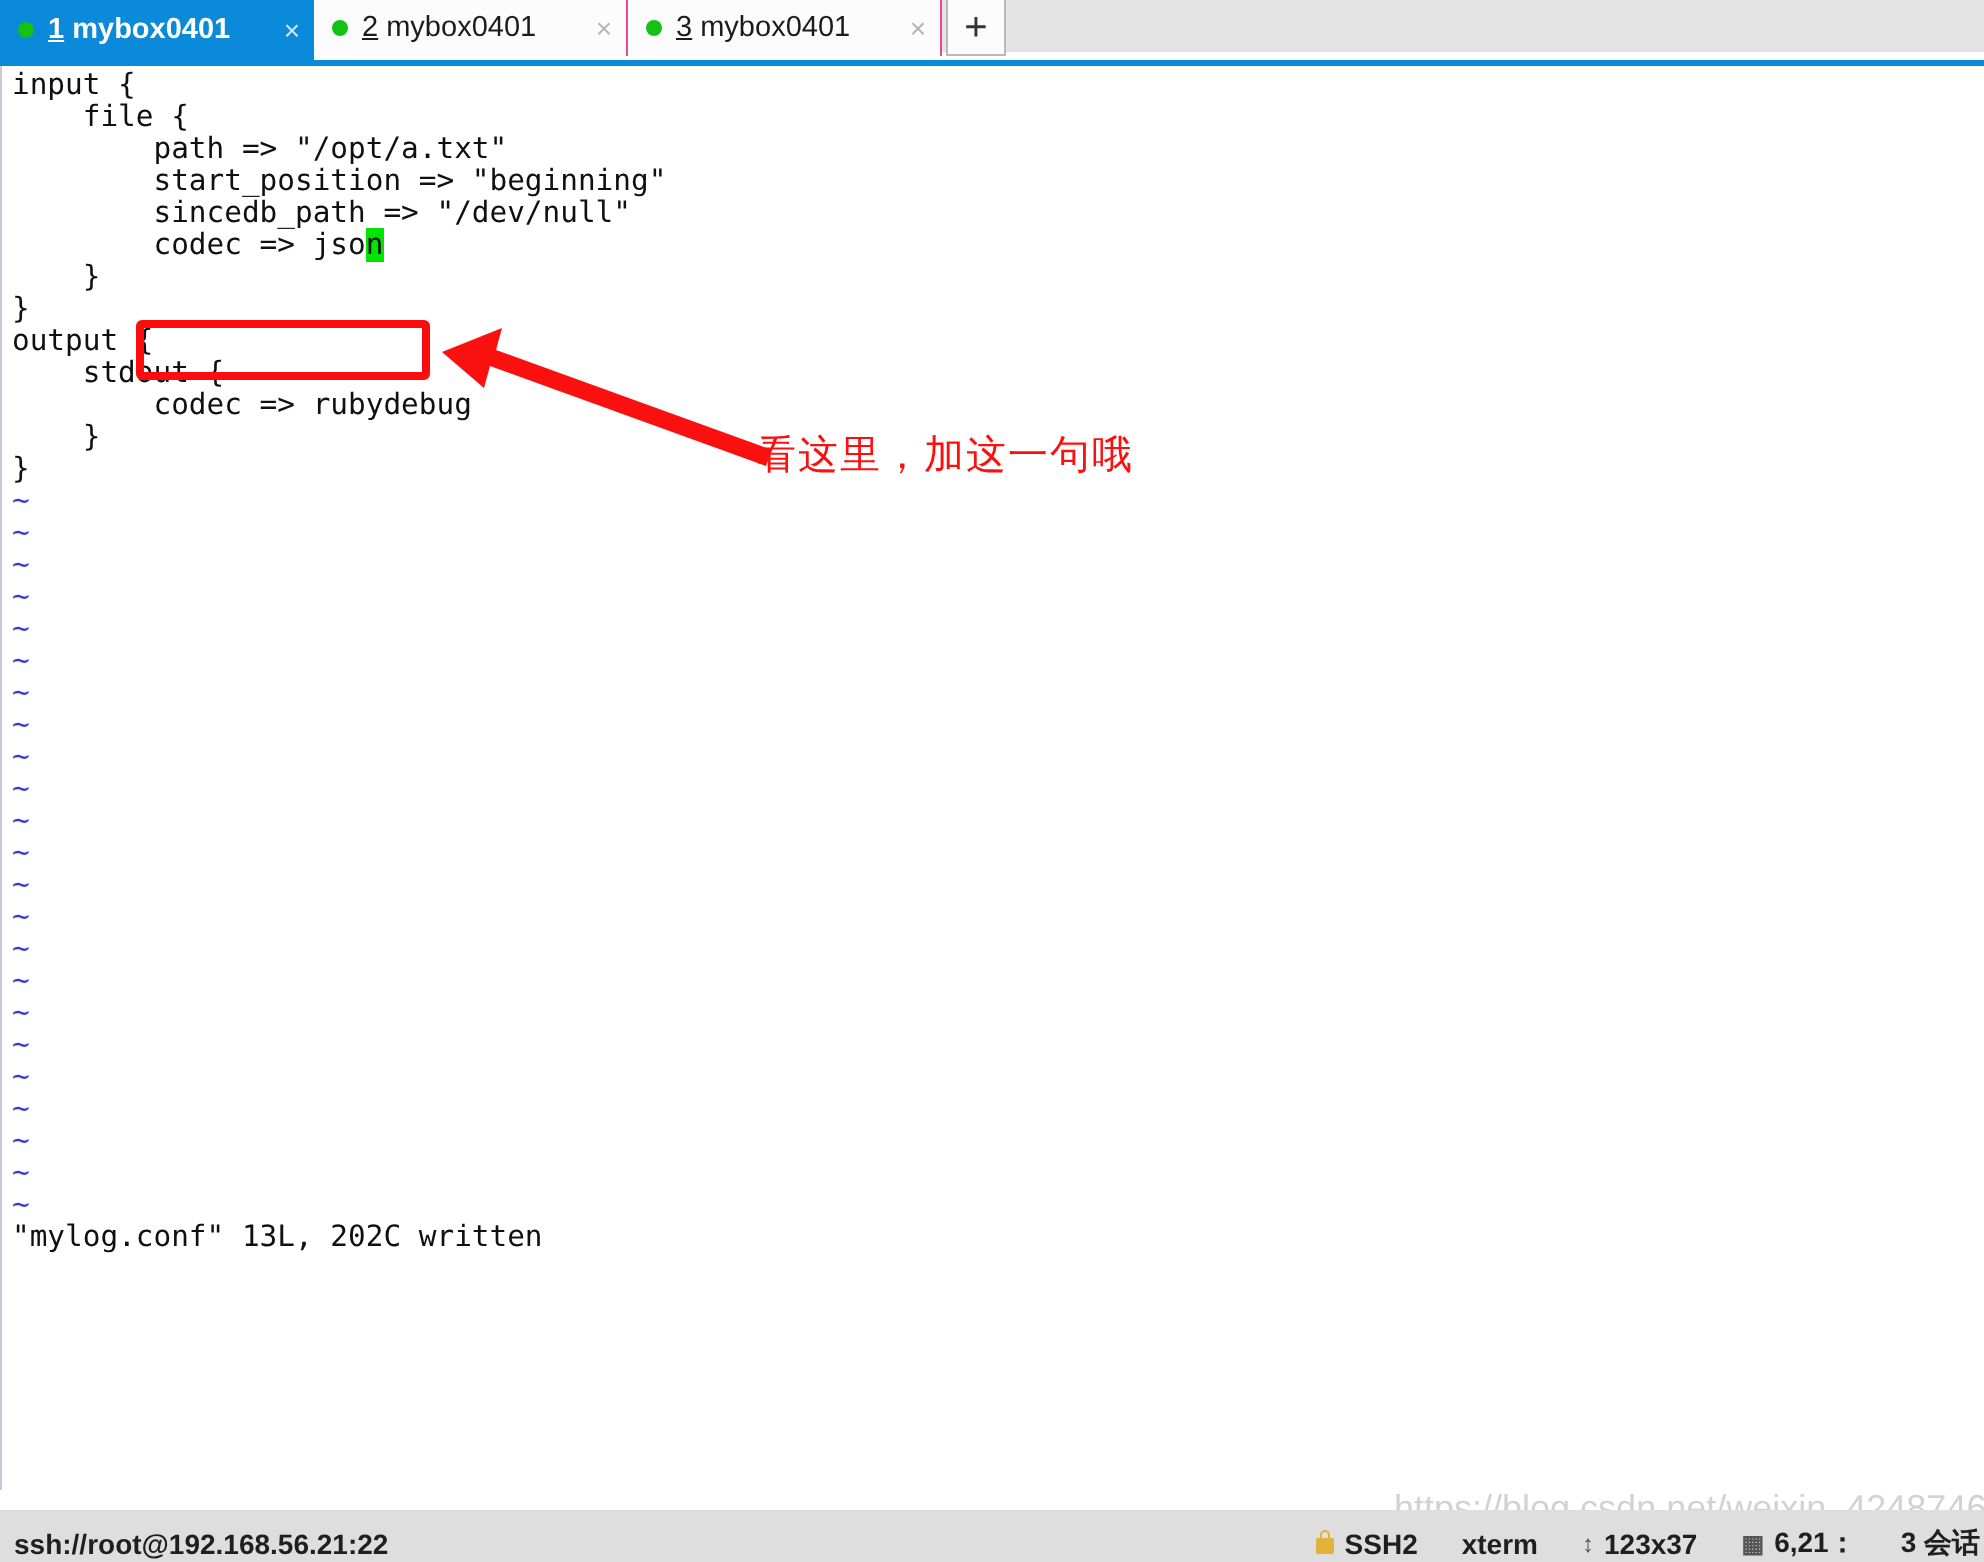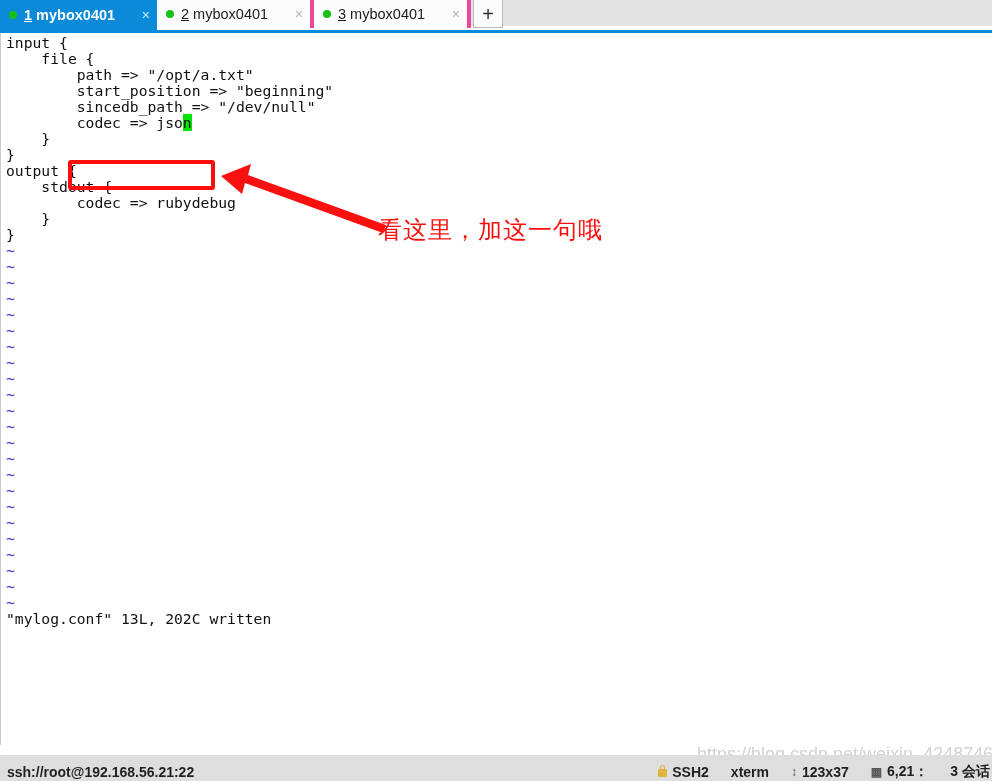--- a/index.html
+++ b/index.html
@@ -24,21 +24,21 @@
     background: #e4e4e4;
     display: flex;
     align-items: flex-start;
     box-sizing: border-box;
   }
   .tab {
     height: 28px;
     display: flex;
     align-items: center;
     box-sizing: border-box;
-    border-right: 4px solid #ec4899;
+    border-right: 1px solid #ec4899;
     padding: 0 4px 0 9px;
     position: relative;
     font-size: 14.5px;
   }
   .tab.active {
     background: #0a8ad8;
     color: #ffffff;
     width: 157px;
     border-right: none;
     height: 30px;
@@ -138,21 +138,21 @@
   .annot-arrow {
     position: absolute;
     left: 210px; top: 130px;
     width: 175px; height: 70px;
     overflow: visible;
   }
   .annot-text {
     position: absolute;
     left: 377px; top: 181px;
     font-family: Liberation Mono, monospace;
-    font-size: 24px;
+    font-size: 20px;
     color: #fb1010;
     white-space: nowrap;
     letter-spacing: 1px;
   }
 
   
   .watermark {
     position: absolute;
     left: 697px; top: 744px;
     font-family: "Liberation Sans", sans-serif;

